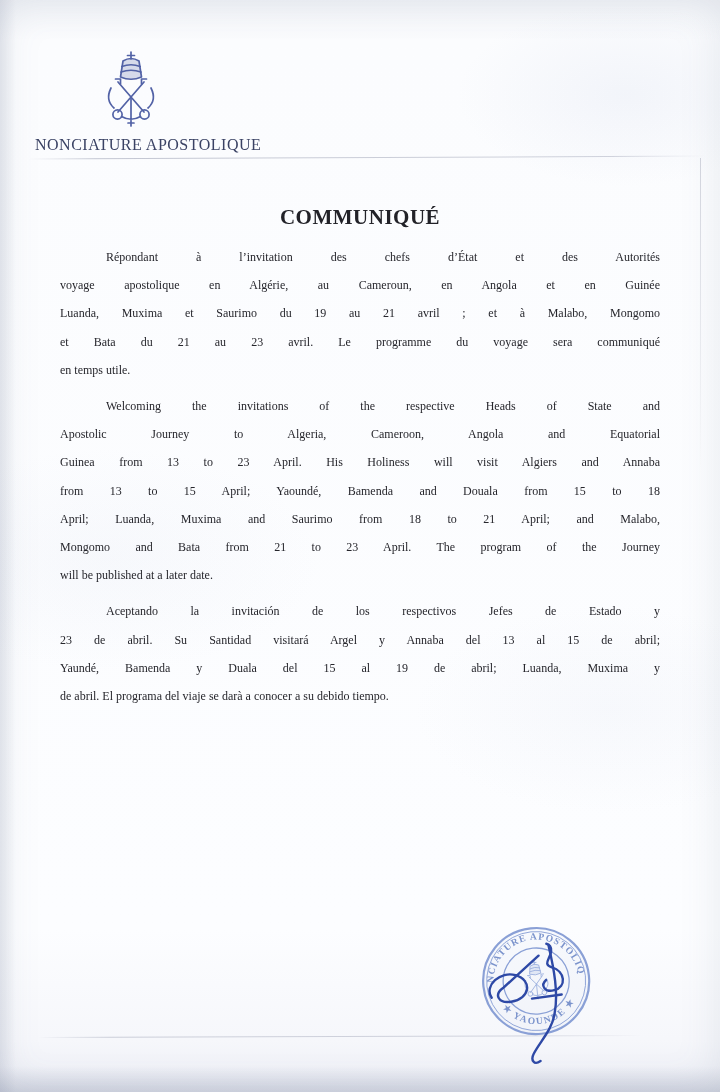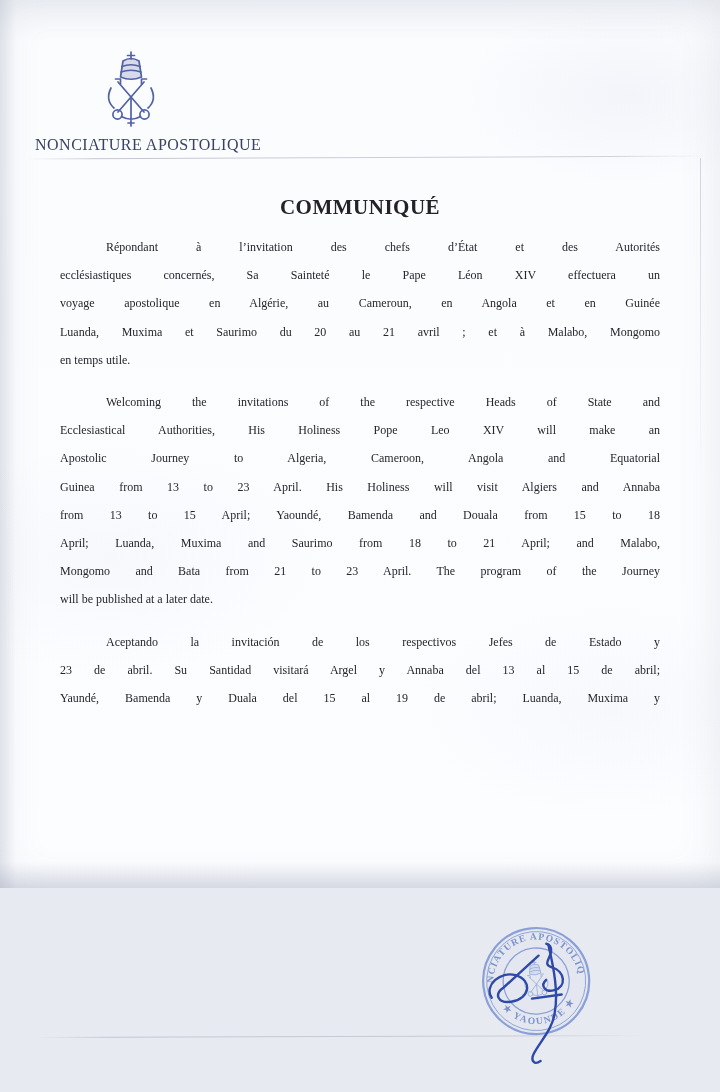--- a/index.html
+++ b/index.html
@@ -2,21 +2,21 @@
 <html><head>
 <meta charset="utf-8">
 <style>
   html,body{margin:0;padding:0;}
   body{
     width:720px;height:1092px;overflow:hidden;
     font-family:"Liberation Serif","DejaVu Serif",serif;
     background:#e8eaf1;
   }
   .page{
-    position:relative;width:720px;height:888px;
+    position:relative;width:720px;height:1092px;
     background:
       radial-gradient(240px 130px at 625px 95px, rgba(196,205,228,.16), transparent 70%),
       radial-gradient(300px 160px at 110px 560px, rgba(200,208,228,.10), transparent 70%),
       radial-gradient(280px 150px at 610px 710px, rgba(200,208,228,.10), transparent 70%),
       linear-gradient(180deg,#f2f4f8 0,#fbfcfe 40px,#fcfdff 930px,#f6f7fb 1040px,#eceef5 1092px);
     box-shadow:inset 0 0 42px rgba(95,105,135,.13);
   }
   .edge-left{position:absolute;left:0;top:0;width:16px;height:100%;
     background:linear-gradient(90deg,rgba(110,120,150,.14),rgba(110,120,150,0));}
   .edge-bottom{position:absolute;left:0;bottom:0;width:100%;height:26px;
@@ -28,25 +28,25 @@
     background:linear-gradient(rgba(150,155,175,.4),rgba(150,155,175,0));}
   .crease-bottom{left:38px;top:1036px;width:604px;height:1px;transform:rotate(-.2deg);
     background:linear-gradient(90deg,rgba(150,155,175,0),rgba(150,155,175,.45) 12%,rgba(150,155,175,.38) 80%,rgba(150,155,175,0));}
 
   .crest-top{position:absolute;left:101px;top:50px;width:60px;height:80px;color:#5262a6;}
   .letterhead{
     position:absolute;left:35px;top:136px;width:260px;
     font-size:16px;letter-spacing:.5px;color:#3a4264;white-space:nowrap;
   }
 
-  .content{position:absolute;left:60px;top:194px;width:600px;color:#26262c;}
+  .content{position:absolute;left:60px;top:204px;width:600px;color:#26262c;}
   .title{margin:0 0 13px 0;text-align:center;font-size:21px;font-weight:bold;
     letter-spacing:.5px;line-height:26px;color:#222228;}
   .para{font-size:12px;line-height:28.2px;}
-  .para + .para{margin-top:14px;}
+  .para + .para{margin-top:8px;}
   .line{text-align:justify;text-align-last:justify;}
   .line.last{text-align-last:left;}
   .line.first{text-indent:46px;}
 
   .stamp-wrap{position:absolute;left:455px;top:903px;width:164px;height:172px;
     transform:rotate(-6deg);}
   .stamp-wrap svg{display:block;width:164px;height:172px;}
   .ring-text{fill:#7b93cc;font-family:"Liberation Serif","DejaVu Serif",serif;
     font-weight:bold;}
   .ring-top-text{font-size:9.5px;letter-spacing:1.1px;}
@@ -92,39 +92,39 @@
   <div class="letterhead">NONCIATURE APOSTOLIQUE</div>
 
   <div class="crease crease-top"></div>
   <div class="crease crease-right"></div>
   <div class="crease crease-bottom"></div>
 
   <div class="content">
     <h1 class="title">COMMUNIQUÉ</h1>
     <div class="para">
         <div class="line first">Répondant à l’invitation des chefs d’État et des Autorités</div>
-        <div class="line">ecclésiastiques concernés, Sa Sainteté le Pape Léon XIV effectuera un</div>
         <div class="line">voyage apostolique en Algérie, au Cameroun, en Angola et en Guinée</div>
-        <div class="line">Luanda, Muxima et Saurimo du 20 au 21 avril ; et à Malabo, Mongomo</div>
+        <div class="line">Luanda, Muxima et Saurimo du 19 au 21 avril ; et à Malabo, Mongomo</div>
+        <div class="line">et Bata du 21 au 23 avril. Le programme du voyage sera communiqué</div>
         <div class="line last">en temps utile.</div>
       </div>
     <div class="para">
         <div class="line first">Welcoming the invitations of the respective Heads of State and</div>
-        <div class="line">Ecclesiastical Authorities, His Holiness Pope Leo XIV will make an</div>
         <div class="line">Apostolic Journey to Algeria, Cameroon, Angola and Equatorial</div>
         <div class="line">Guinea from 13 to 23 April. His Holiness will visit Algiers and Annaba</div>
         <div class="line">from 13 to 15 April; Yaoundé, Bamenda and Douala from 15 to 18</div>
         <div class="line">April; Luanda, Muxima and Saurimo from 18 to 21 April; and Malabo,</div>
         <div class="line">Mongomo and Bata from 21 to 23 April. The program of the Journey</div>
         <div class="line last">will be published at a later date.</div>
       </div>
     <div class="para">
         <div class="line first">Aceptando la invitación de los respectivos Jefes de Estado y</div>
         <div class="line">23 de abril. Su Santidad visitará Argel y Annaba del 13 al 15 de abril;</div>
         <div class="line">Yaundé, Bamenda y Duala del 15 al 19 de abril; Luanda, Muxima y</div>
+        <div class="line last">de abril. El programa del viaje se darà a conocer a su debido tiempo.</div>
       </div>
   </div>
 
   <div class="stamp-wrap">
     <svg viewBox="0 0 164 172">
       <g fill="none" stroke="#8aa0d6">
         <circle cx="82" cy="78" r="53" stroke-width="2.2" fill="#b7c5e8" fill-opacity=".07"></circle>
         <circle cx="82" cy="78" r="49.5" stroke-width=".9"></circle>
         <circle cx="82" cy="78" r="33" stroke-width="1.3"></circle>
       </g>

